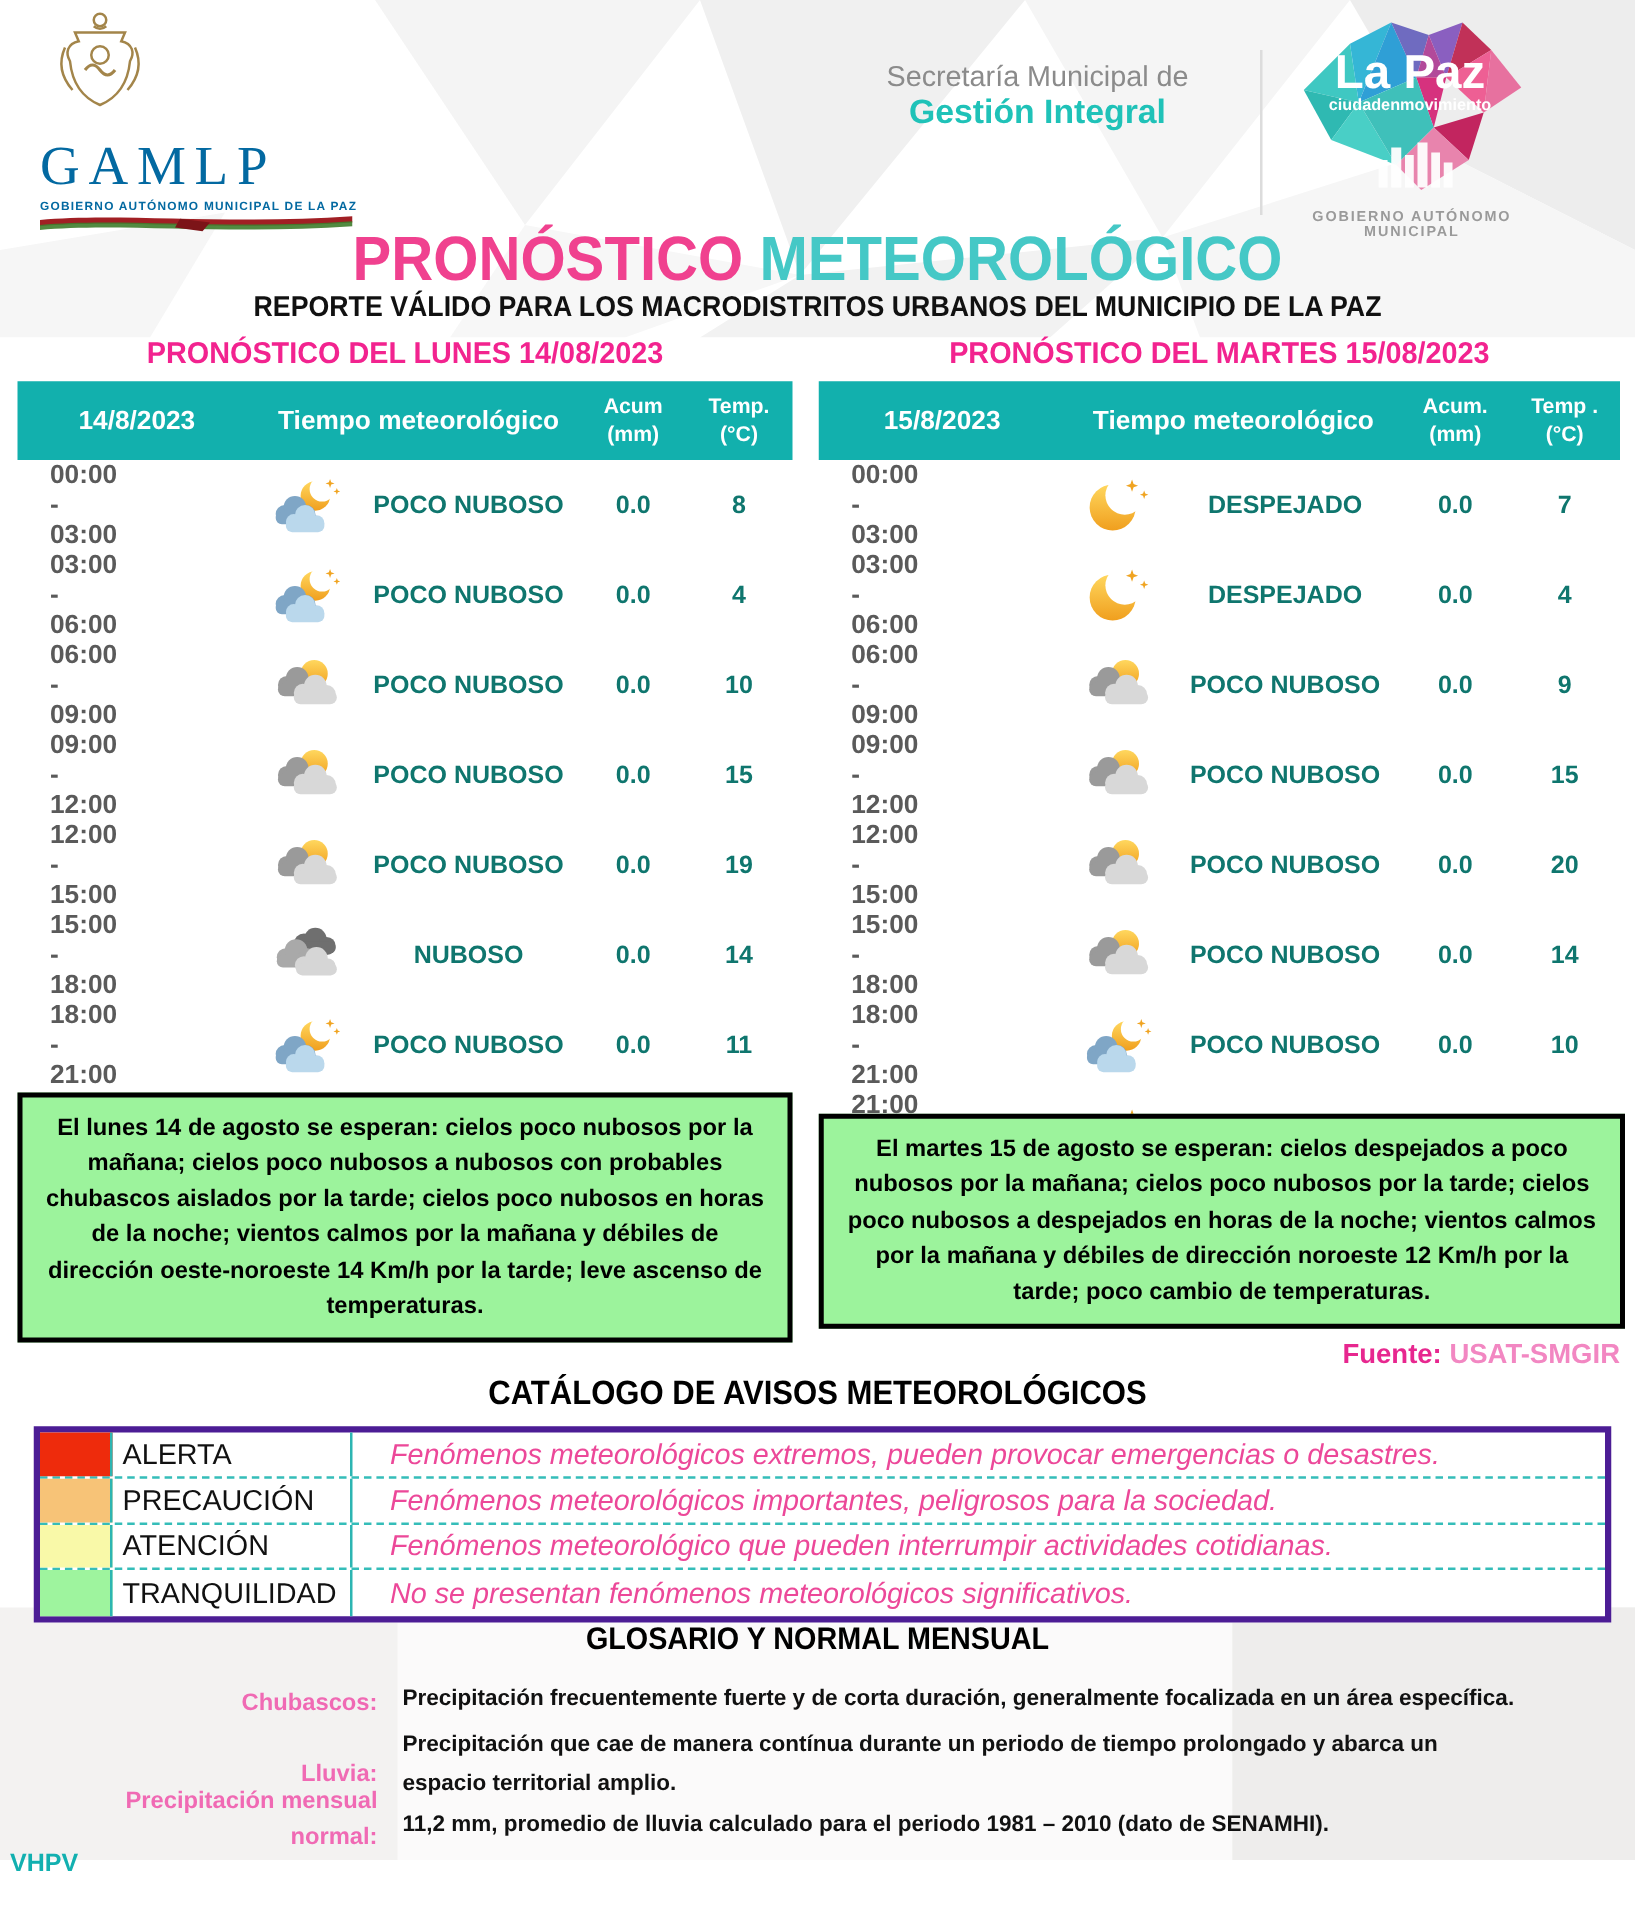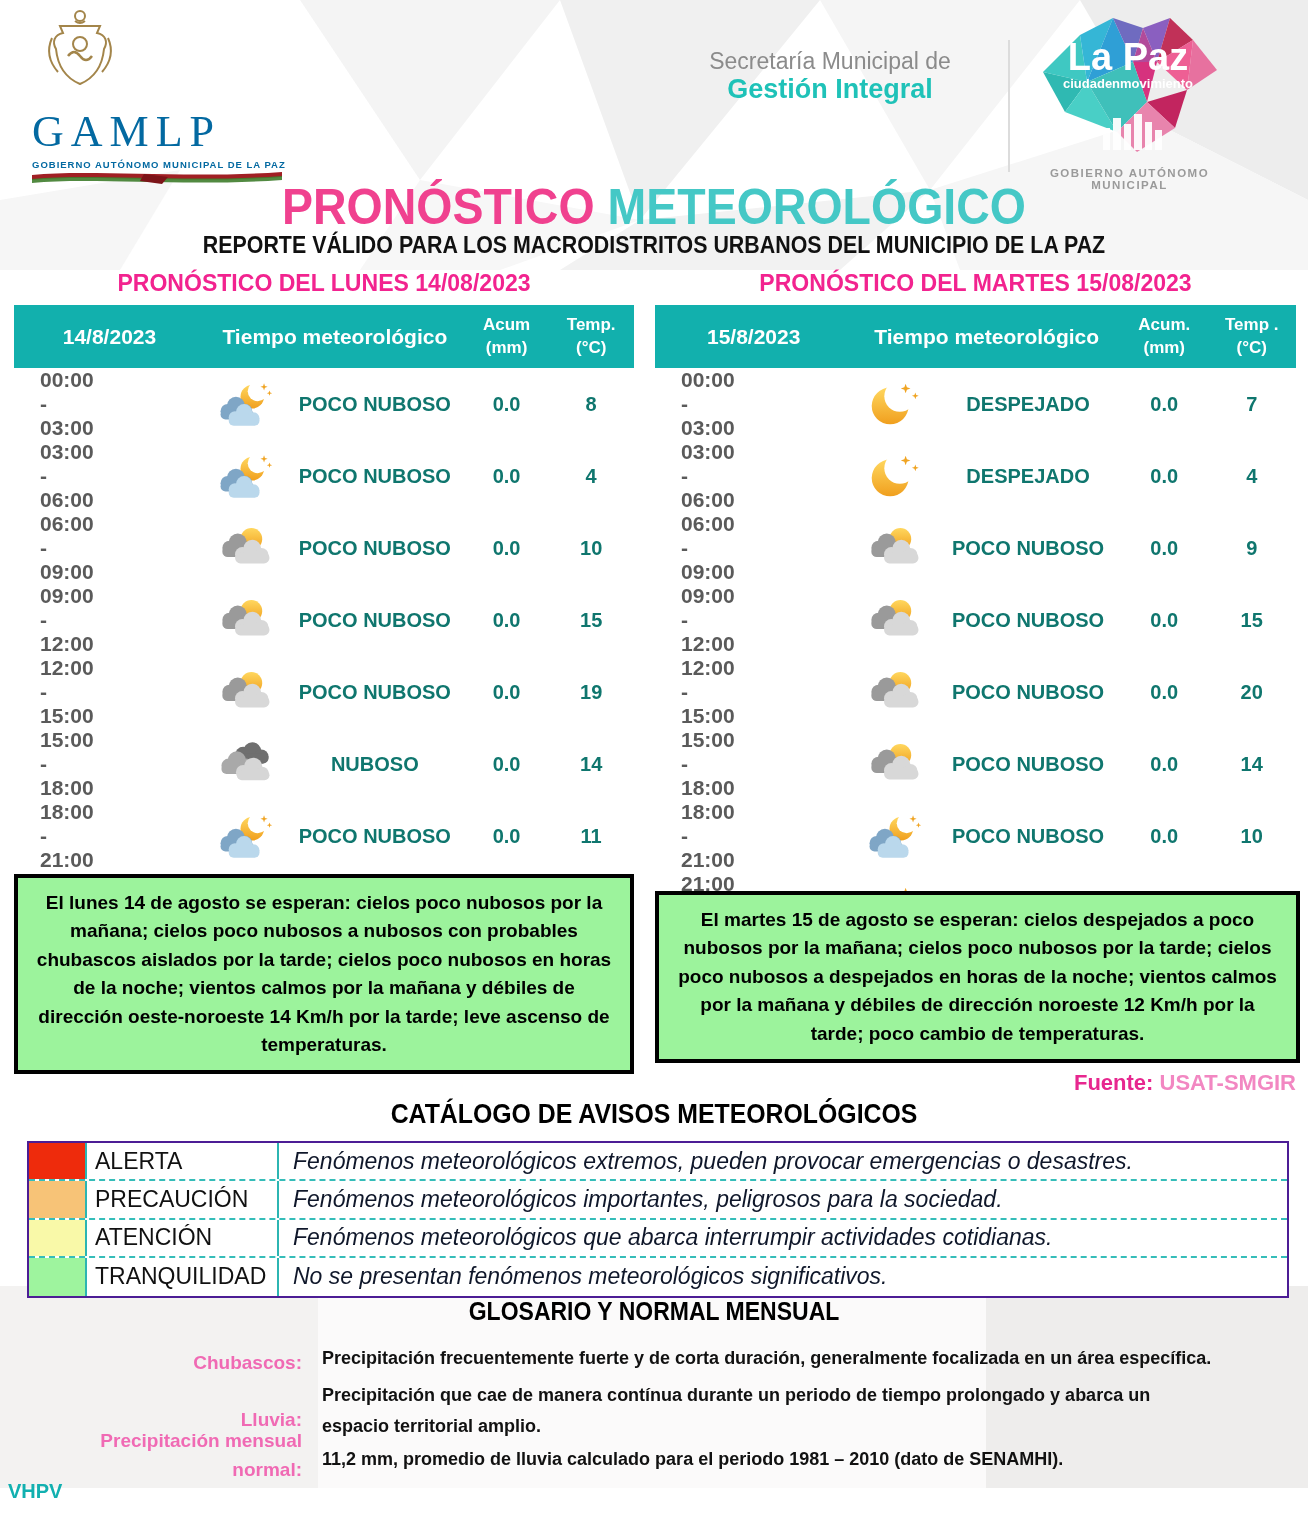--- a/index.html
+++ b/index.html
@@ -47,28 +47,28 @@
   .summary{position:absolute;background:#9cf39c;border:4px solid #000;display:flex;align-items:center;
            justify-content:center;text-align:center;font-weight:bold;font-size:19px;line-height:1.5;
            color:#000;padding:4px 14px;box-sizing:border-box;}
   .sum0{left:14px;top:874px;width:620px;height:200px;}
   .sum1{left:655px;top:891px;width:645px;height:172px;}
   .fuente{right:12px;top:1070px;font-size:22px;font-weight:bold;text-align:right;}
   .fuente .fl{color:#e7278f;} .fuente .fv{color:#f287c2;}
   
   .cat-title{left:0;top:1099px;width:1308px;text-align:center;font-size:27px;font-weight:bold;color:#000;
              transform:scaleX(.92);white-space:nowrap;}
-  .catalog{left:27px;top:1141px;width:1262px;height:157px;border:2px solid #4c1d95;background:#fff;
+  .catalog{left:27px;top:1141px;width:1262px;height:157px;border:5px solid #4c1d95;background:#fff;
            display:grid;grid-template-rows:repeat(4,1fr);box-sizing:border-box;}
   .crow{display:grid;grid-template-columns:58px 192px 1fr;}
   .crow:not(:last-child){border-bottom:2px dashed #35bdb9;}
   .crow .sw{border-right:2px solid #2cb5b2;}
   .crow .lvl{border-right:2px solid #2cb5b2;display:flex;align-items:center;padding-left:8px;
              font-size:23px;color:#111;}
-  .crow .dsc{display:flex;align-items:center;padding-left:14px;font-size:23px;font-style:italic;color:#0f172a;}
+  .crow .dsc{display:flex;align-items:center;padding-left:14px;font-size:23px;font-style:italic;color:#ec4899;margin-left:16px;}
   
   .glo-title{left:0;top:1297px;width:1308px;text-align:center;font-size:25px;font-weight:bold;color:#000;
              transform:scaleX(.92);white-space:nowrap;}
   .term{position:absolute;left:40px;width:262px;text-align:right;color:#f06ab4;font-size:19px;
         font-weight:bold;line-height:1.5;}
   .defn{position:absolute;left:322px;color:#111;font-size:18px;font-weight:bold;line-height:1.7;}
   .initials{left:8px;top:1480px;color:#12b0b0;font-size:20px;font-weight:bold;}
 </style>
 </head>
 <body>
@@ -514,21 +514,21 @@
         <span class="dsc">Fenómenos meteorológicos extremos, pueden provocar emergencias o desastres.</span>
       </div>
       <div class="crow">
         <span class="sw" style="background:#f7c377"></span>
         <span class="lvl">PRECAUCIÓN</span>
         <span class="dsc">Fenómenos meteorológicos importantes, peligrosos para la sociedad.</span>
       </div>
       <div class="crow">
         <span class="sw" style="background:#f9f9a8"></span>
         <span class="lvl">ATENCIÓN</span>
-        <span class="dsc">Fenómenos meteorológicos que abarca interrumpir actividades cotidianas.</span>
+        <span class="dsc">Fenómenos meteorológico que pueden interrumpir actividades cotidianas.</span>
       </div>
       <div class="crow">
         <span class="sw" style="background:#9ef49e"></span>
         <span class="lvl">TRANQUILIDAD</span>
         <span class="dsc">No se presentan fenómenos meteorológicos significativos.</span>
       </div>
     </div>
 
   <div class="abs glo-title">GLOSARIO Y NORMAL MENSUAL</div>
 

